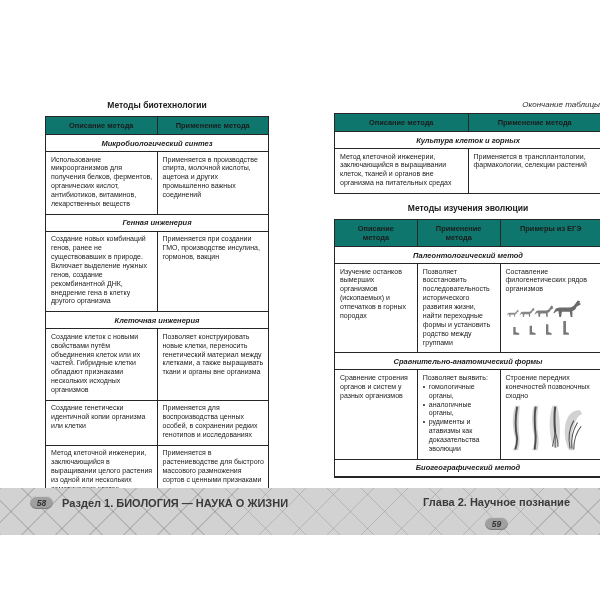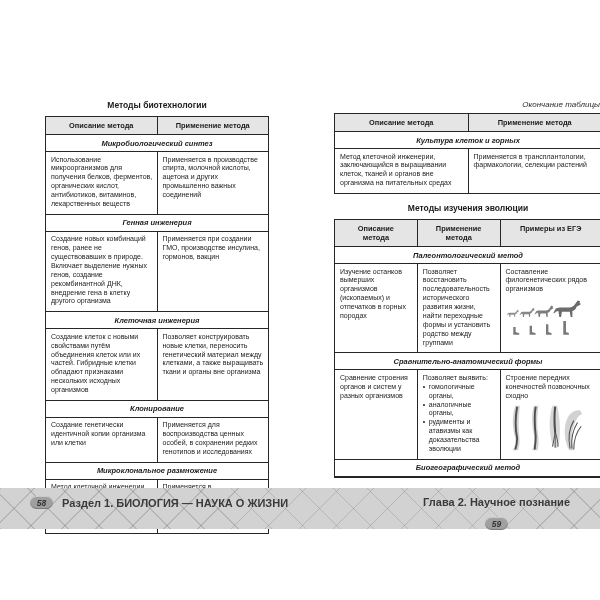--- a/index.html
+++ b/index.html
@@ -14,31 +14,31 @@
   .right-page{position:absolute;left:334px;top:100px;width:268px;}
 
   .page-title{font-weight:bold;font-size:8.5px;text-align:center;margin:0 0 6px 0;}
   .cont-note{font-style:italic;font-size:8px;text-align:right;margin:0 2px 4px 0;color:#2a2a2a;}
   .mid-title{font-weight:bold;font-size:8.5px;text-align:center;margin:9px 0 6px 0;}
 
   
   table{border-collapse:collapse;width:100%;table-layout:fixed;}
   .tbl{border:1.4px solid #262626;}
   .tbl td,.tbl th{border:1px solid #262626;vertical-align:top;}
-  th.colhead{background:#e5e5e5;font-size:7.4px;font-weight:bold;text-align:center;padding:4px 16px;}
+  th.colhead{background:#0f766e;font-size:7.4px;font-weight:bold;text-align:center;padding:4px 16px;}
   td.section{font-weight:bold;font-style:italic;font-size:7.5px;text-align:center;padding:3.5px 2px;background:#ffffff;}
   td.cell{font-size:7px;line-height:1.27;padding:3.5px 4px 5px 5px;}
   .bullet{position:relative;padding-left:6px;}
   .bullet::before{content:"•";position:absolute;left:0;top:0;}
   .cut-wrap{overflow:hidden;border-bottom:1.4px solid #262626;}
   .fig{display:block;margin-top:3px;}
 
   
   .footer-band{
-    position:absolute;left:0;top:488px;width:600px;height:41px;
+    position:absolute;left:0;top:488px;width:600px;height:47px;
     background-color:#d2d2d2;
     background-image:
       repeating-linear-gradient(45deg, rgba(110,110,110,0.28) 0 1px, transparent 1px 24px),
       repeating-linear-gradient(135deg, rgba(110,110,110,0.28) 0 1px, transparent 1px 24px);
   }
   .footer-left{position:absolute;left:30px;top:8px;display:flex;align-items:center;gap:9px;}
   .footer-right{position:absolute;right:30px;top:8px;display:flex;align-items:center;gap:9px;flex-direction:column;}
   .page-badge{
     display:inline-flex;align-items:center;justify-content:center;
     min-width:23px;height:13px;border-radius:7px;background:#a0a0a0;
@@ -84,30 +84,24 @@
 
       <tr>
         <td class="section" colspan="2">Клеточная инженерия</td>
       </tr>
       <tr>
         <td class="cell">Создание клеток с новыми свойствами путём объединения клеток или их частей. Гибридные клетки обладают признаками нескольких исходных организмов</td>
         <td class="cell">Позволяет конструировать новые клетки, переносить генетический материал между клетками, а также выращивать ткани и органы вне организма</td>
       </tr>
 
       <tr>
-        <td class="section" colspan="2">Клонирование</td>
-      </tr>
-      <tr>
         <td class="cell">Создание генетически идентичной копии организма или клетки</td>
         <td class="cell">Применяется для воспроизводства ценных особей, в сохранении редких генотипов и исследованиях</td>
       </tr>
 
-      <tr>
-        <td class="section" colspan="2">Микроклональное размножение</td>
-      </tr>
       <tr>
         <td class="cell">Метод клеточной инженерии, заключающийся в выращивании целого растения из одной или нескольких соматических клеток</td>
         <td class="cell">Применяется в растениеводстве для быстрого массового размножения сортов с ценными признаками</td>
       </tr>
     </tbody>
       </table>
   </div>
 
   <div class="right-page">
     <div class="cont-note">Окончание таблицы</div>

